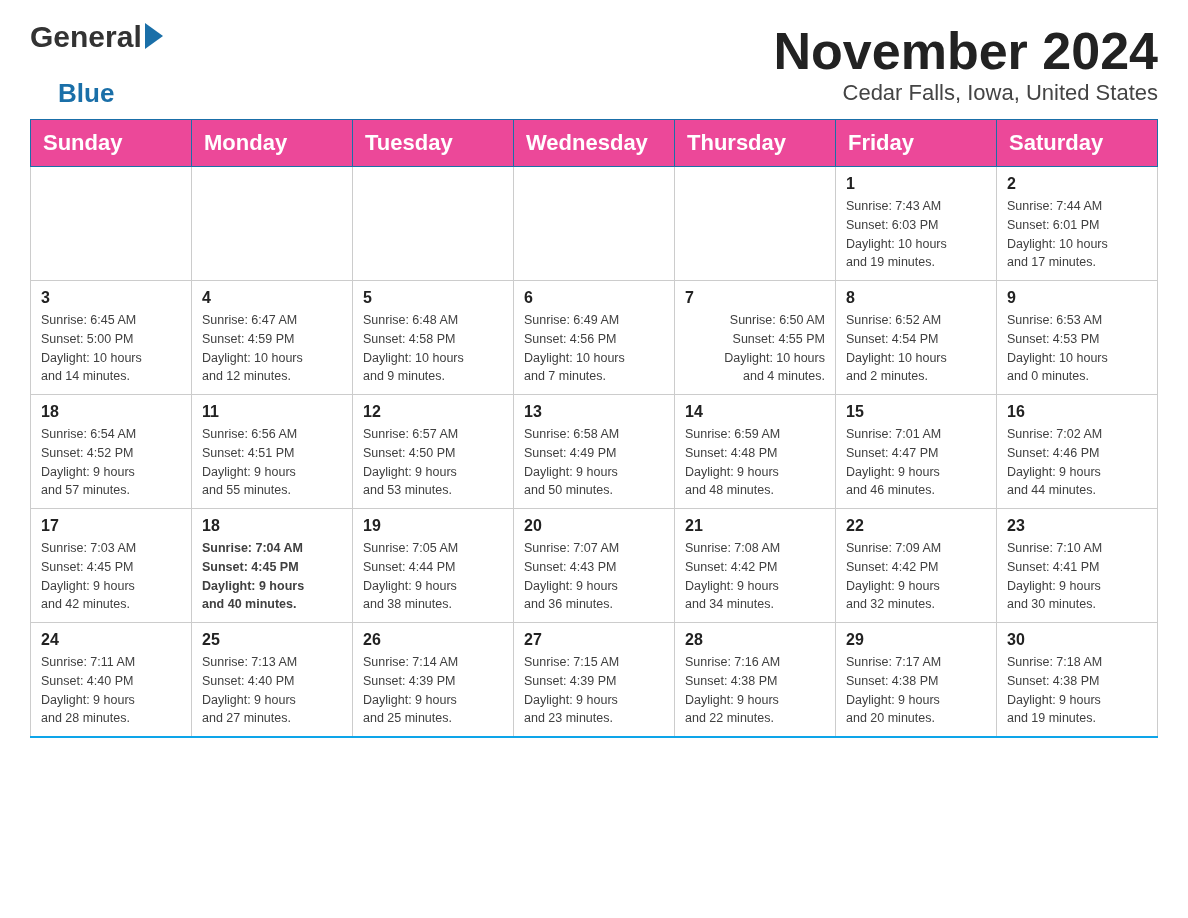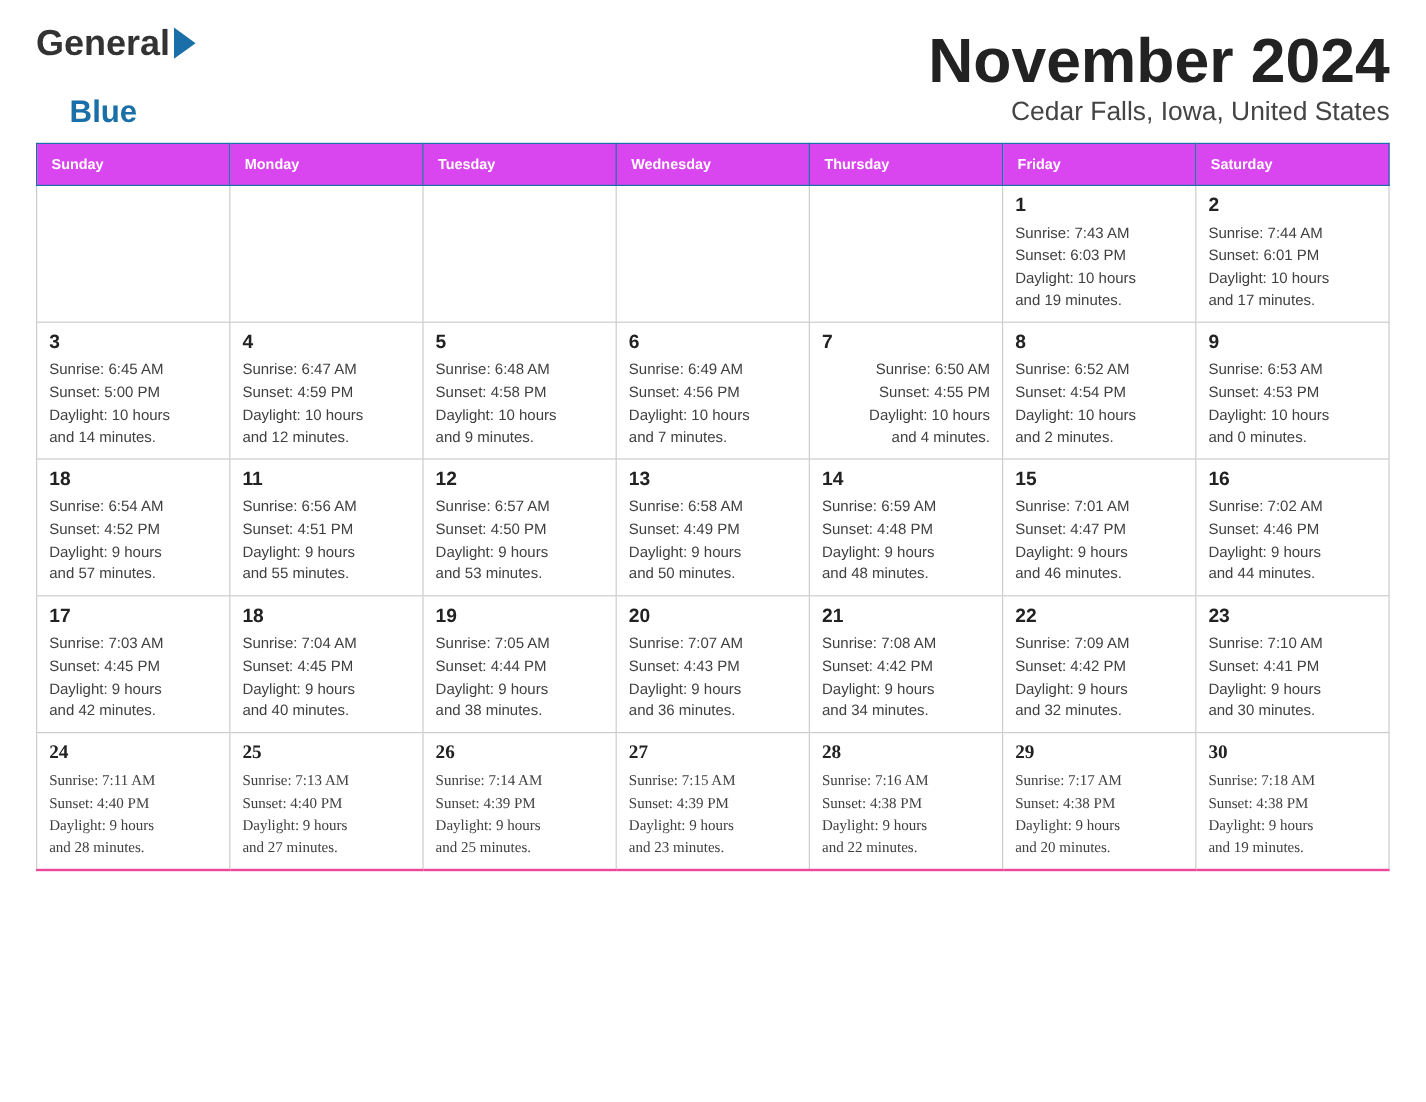--- a/index.html
+++ b/index.html
@@ -35,23 +35,23 @@
       font-size: 22px;
       font-weight: normal;
       color: #444;
     }
     .calendar {
       width: 100%;
       border-collapse: collapse;
       margin-top: 10px;
     }
     .calendar thead tr th {
-      background-color: #d946ef;
+      background-color: #ec4899;
       color: #fff;
-      font-size: 12px;
+      font-size: 22px;
       font-weight: bold;
       padding: 10px 12px;
       text-align: left;
       border: 1px solid #1a6fa8;
     }
     .calendar tbody tr td {
       border: 1px solid #ccc;
       vertical-align: top;
       padding: 8px 10px;
       width: 14.28%;
@@ -65,22 +65,21 @@
       color: #222;
       display: block;
       margin-bottom: 4px;
     }
     .calendar tbody tr td .day-info {
       font-size: 12.5px;
       color: #404040;
       line-height: 1.5;
     }
     .calendar tbody tr:last-child td {
-      border-bottom: 2px solid #ec4899;
-      font-family: Liberation Serif, serif;
+      border-bottom: 2px solid #0ea5e9;
     }
     .logo-wrapper {
       display: flex;
       align-items: center;
     }
     .logo-text-general {
       font-size: 30px;
       font-weight: bold;
       color: #333;
     }
@@ -260,21 +259,21 @@
       <tr>
         <td>
           <span class="day-num">17</span>
           <div class="day-info" style="white-space: pre-line;">Sunrise: 7:03 AM
 Sunset: 4:45 PM
 Daylight: 9 hours
 and 42 minutes.</div>
         </td>
         <td>
           <span class="day-num">18</span>
-          <div class="day-info" style="white-space: pre-line;">Sunrise: 7:04 AM
+          <div class="day-info" style="white-space: pre-line; font-weight: bold;">Sunrise: 7:04 AM
 Sunset: 4:45 PM
 Daylight: 9 hours
 and 40 minutes.</div>
         </td>
         <td>
           <span class="day-num">19</span>
           <div class="day-info" style="white-space: pre-line;">Sunrise: 7:05 AM
 Sunset: 4:44 PM
 Daylight: 9 hours
 and 38 minutes.</div>

